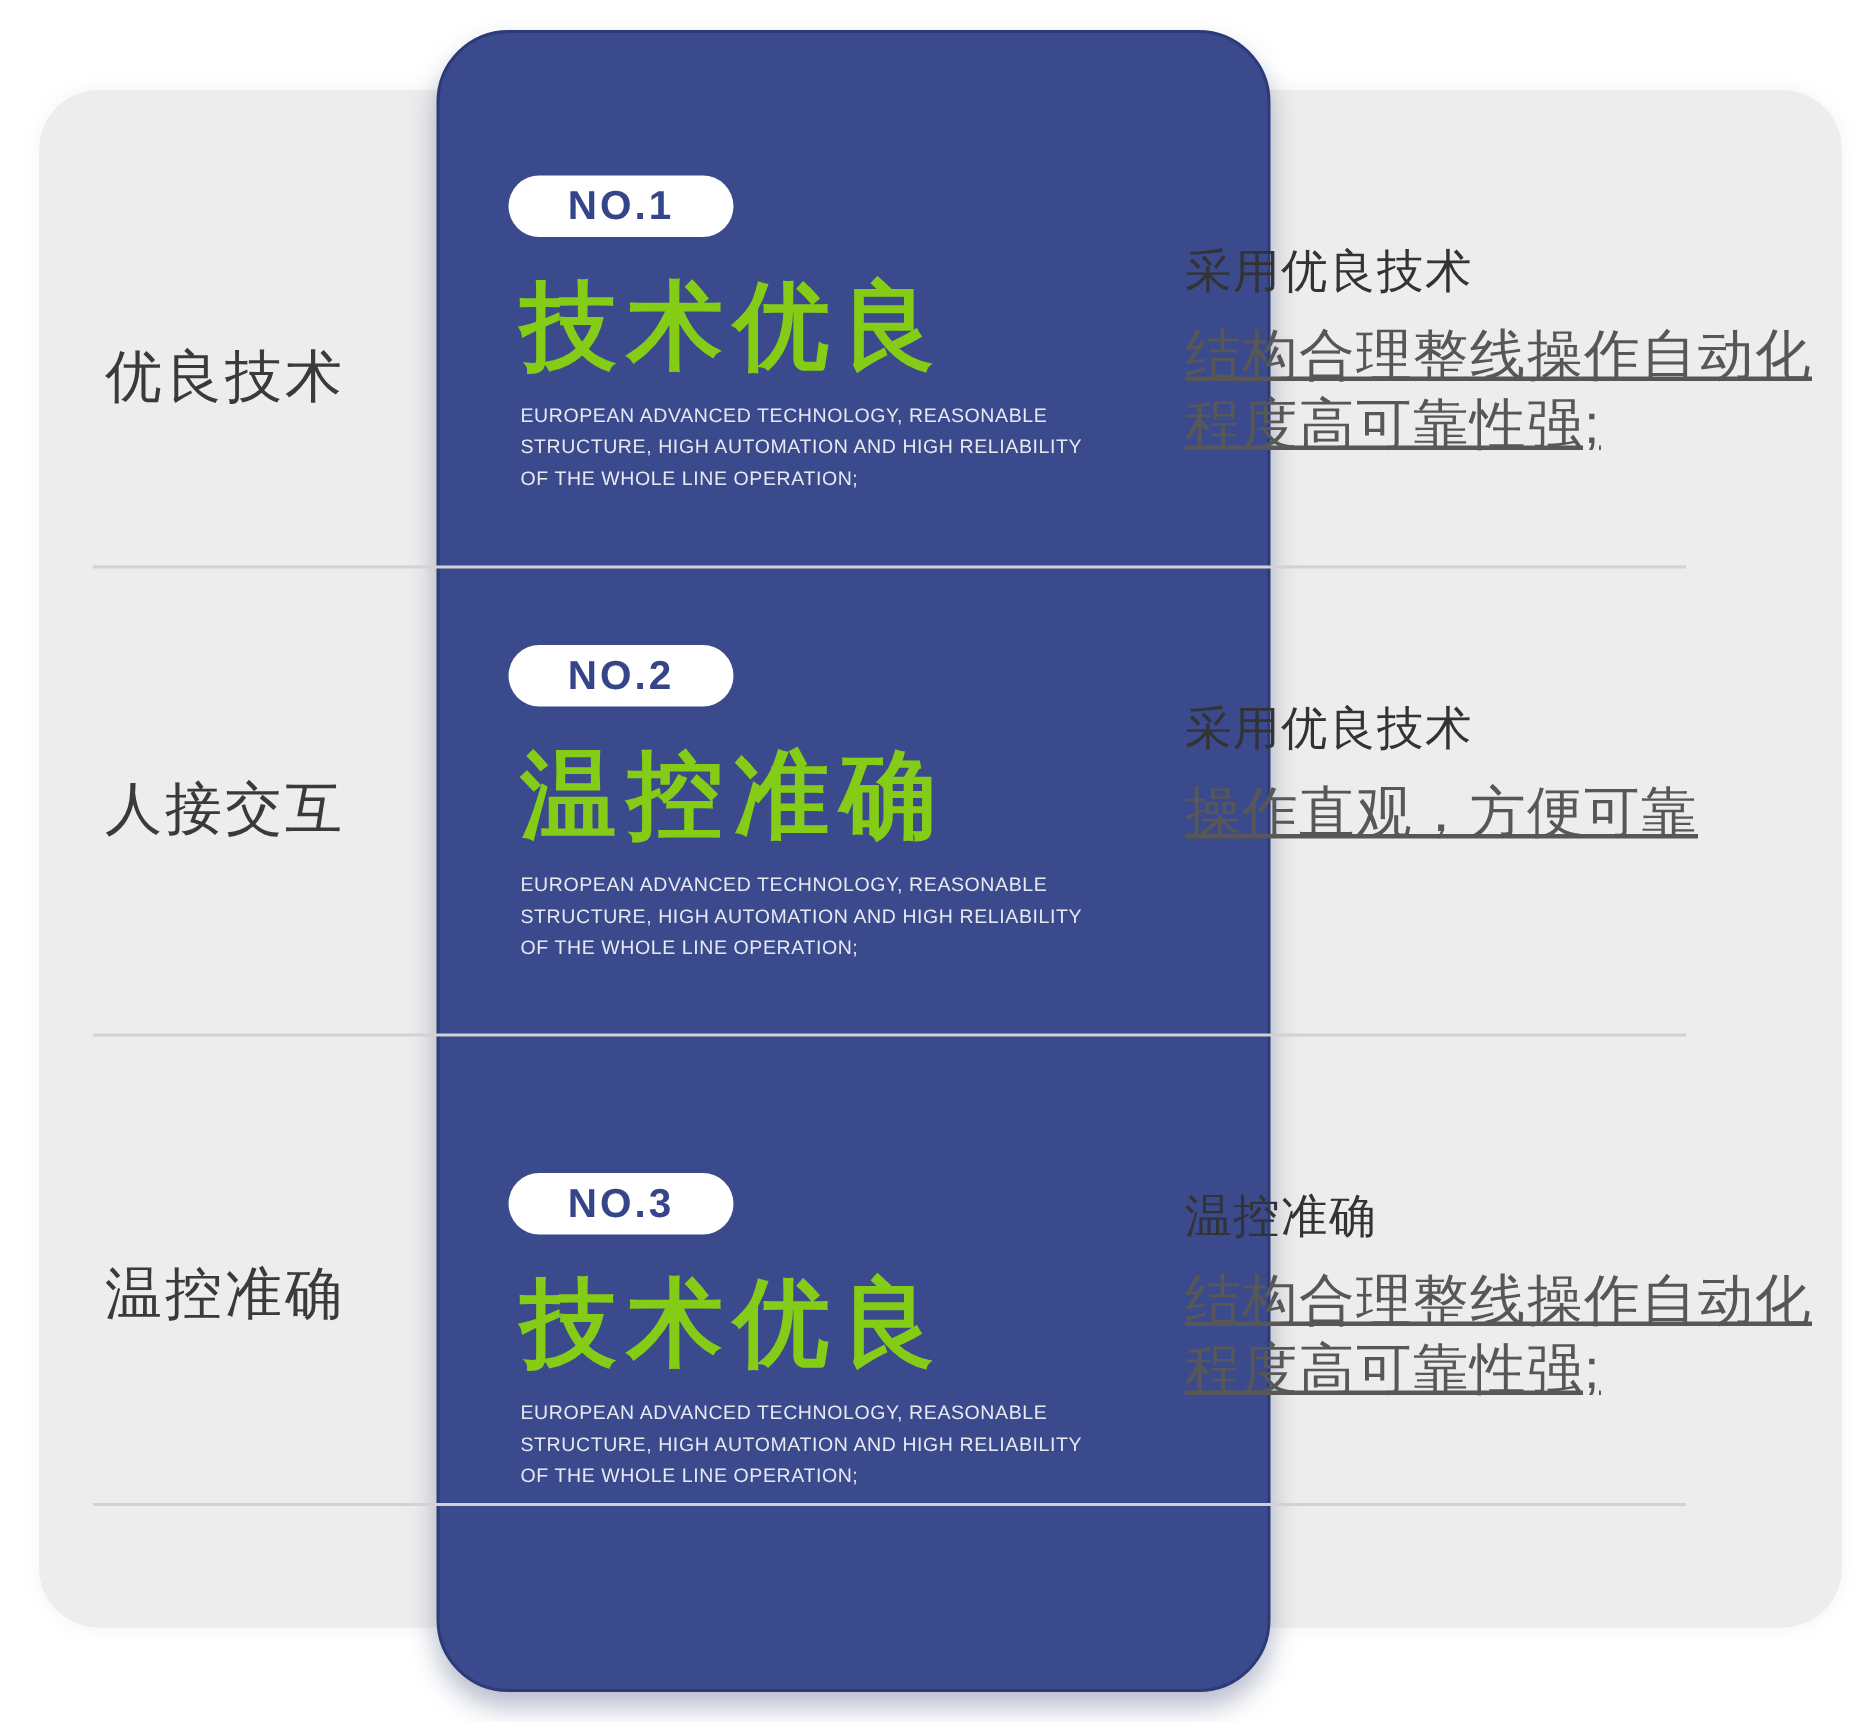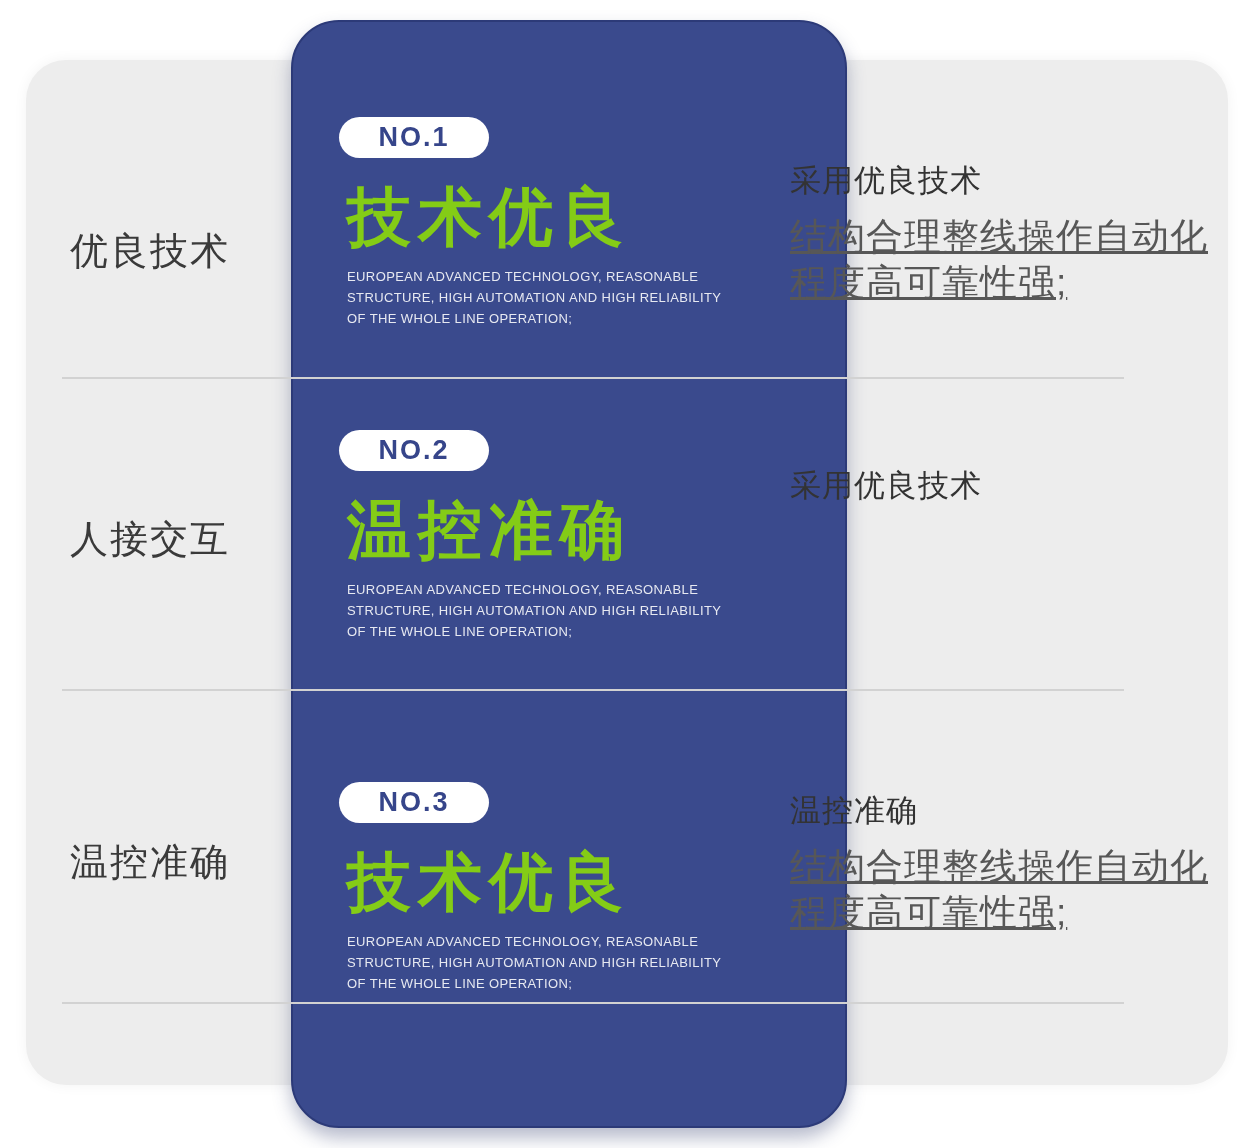--- a/index.html
+++ b/index.html
@@ -77,20 +77,21 @@
   <div class="left-label" style="top:837px">温控准确</div>
 
   <div class="right-block" style="top:160px">
     <div class="rt-title">采用优良技术</div>
     <div class="rt-body">结构合理整线操作自动化</div>
     <div class="rt-body">程度高可靠性强;</div>
   </div>
 
   <div class="right-block" style="top:465px">
     <div class="rt-title">采用优良技术</div>
+    <div class="rt-body">操作直观，方便可靠</div>
   </div>
 
   <div class="right-block" style="top:790px">
     <div class="rt-title">温控准确</div>
     <div class="rt-body">结构合理整线操作自动化</div>
     <div class="rt-body">程度高可靠性强;</div>
   </div>
 
 </div>
 

